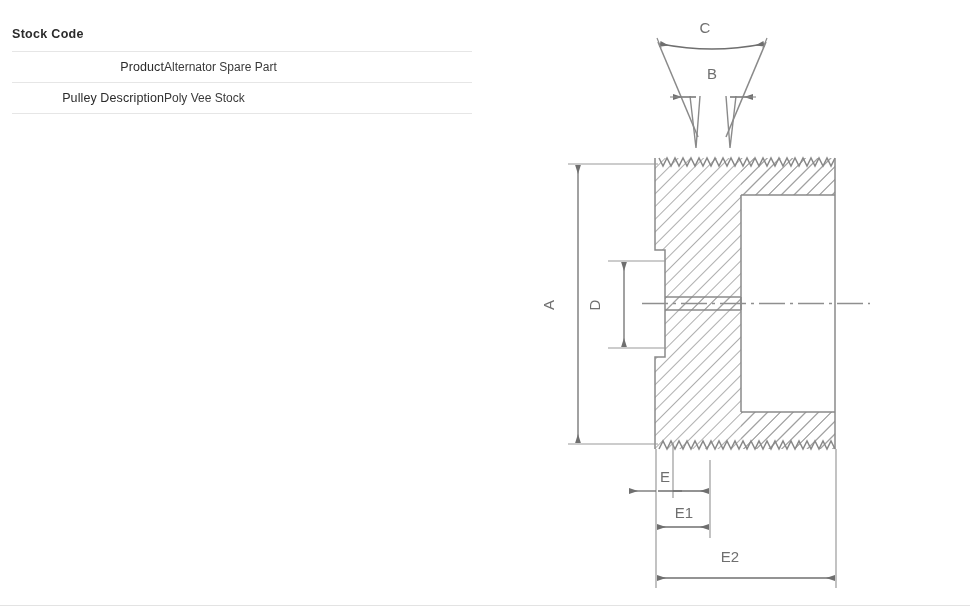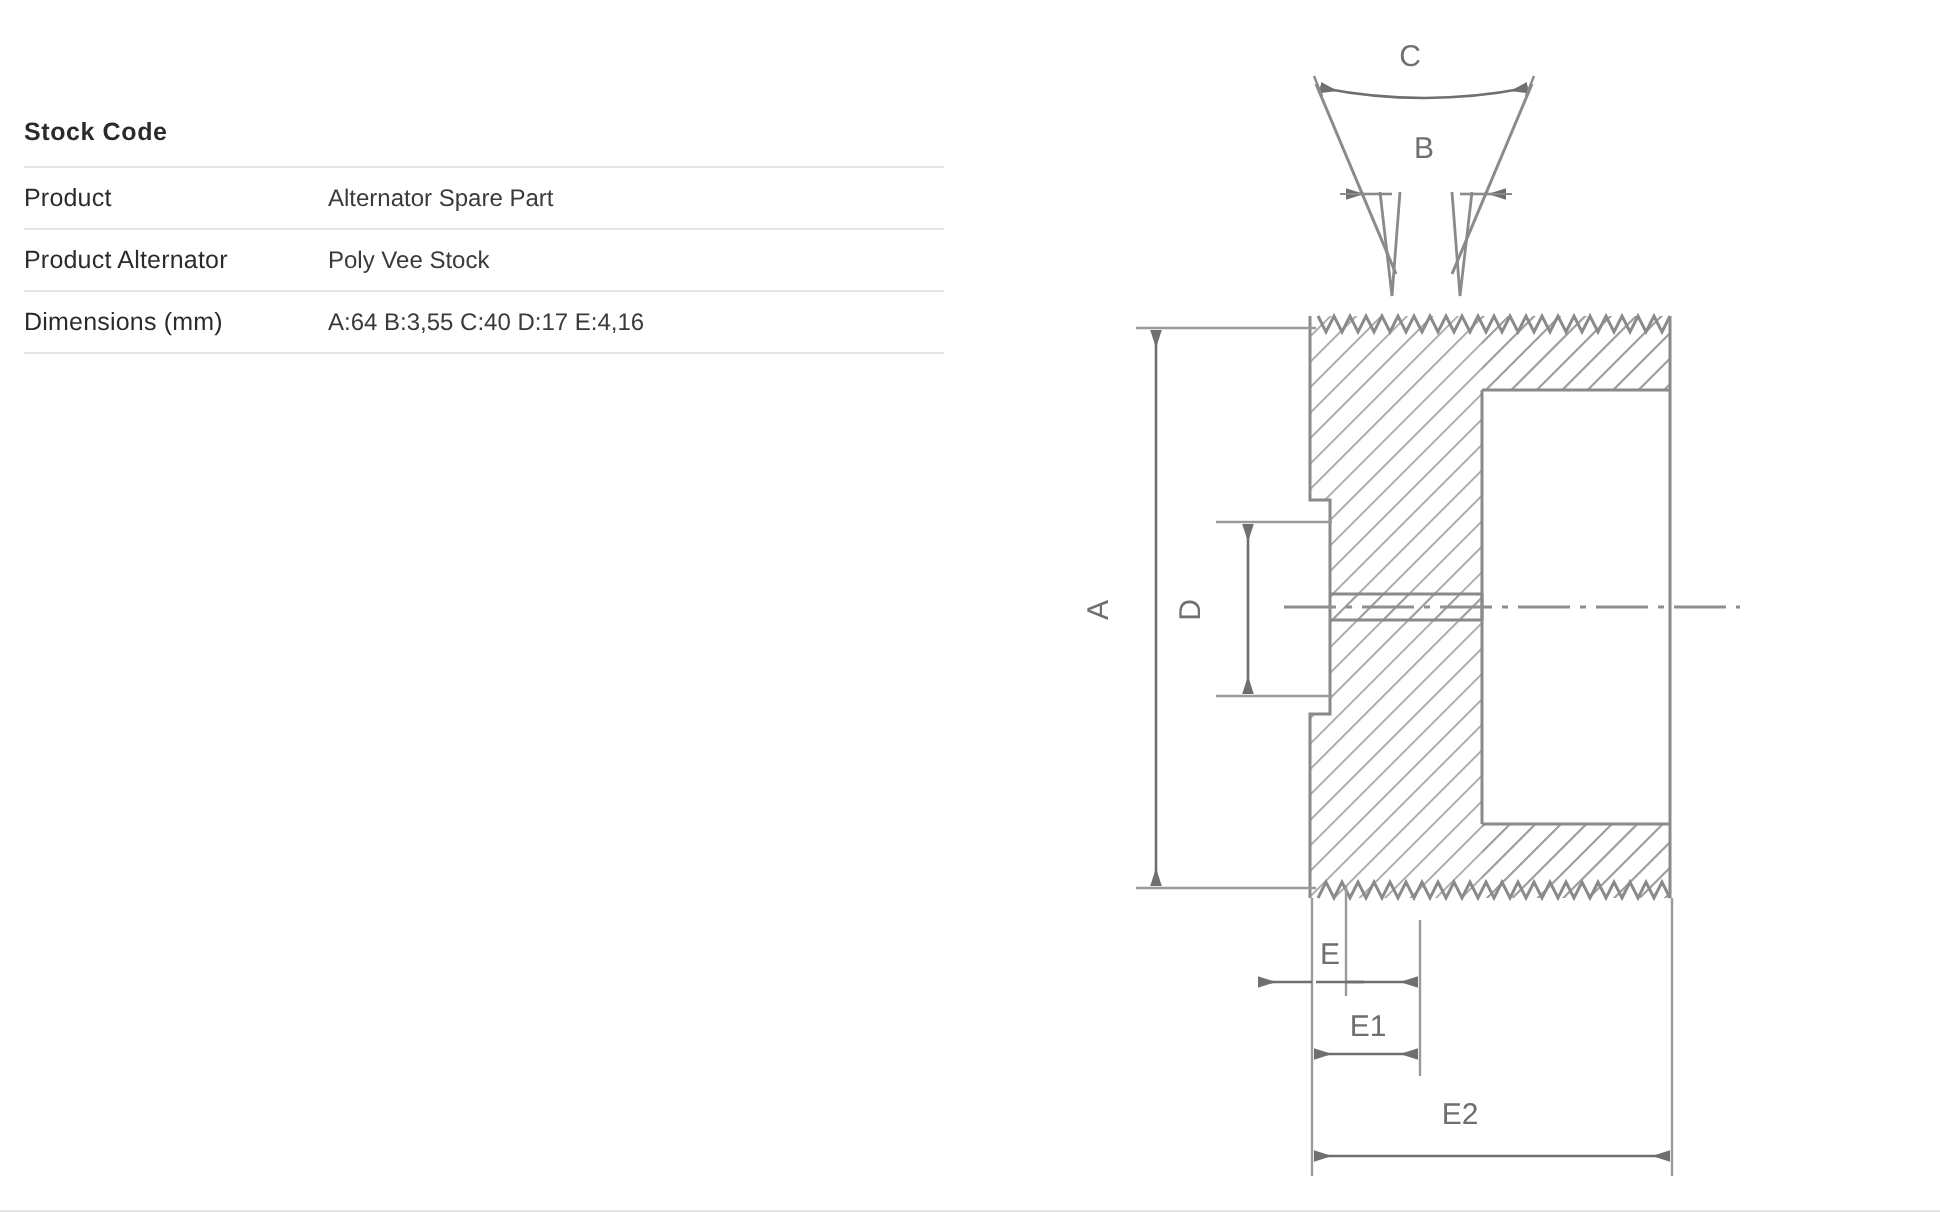--- a/index.html
+++ b/index.html
@@ -15,30 +15,29 @@
     position:absolute;inset:0;
     border-bottom:1px solid #e3e3e3;
     box-sizing:border-box;
   }
 
   
   #spec-table{
     position:absolute;
     left:12px;top:16px;
     width:460px;
-    margin-top:32px;
   }
   .spec-row{
     display:flex;
     align-items:center;
     border-bottom:1px solid #e6e6e6;
     box-sizing:border-box;
   }
   .spec-row.first{ height:36px; }
-  .spec-row.rest{ height:31px; }
+  .spec-row.rest{ height:31px;text-align:right; }
   .spec-label{
     width:152px;
     flex:0 0 152px;
     font-size:12.5px;
     color:#2b2b2b;
     letter-spacing:.1px;
   }
   .spec-row.first .spec-label{
     font-weight:bold;
     font-size:12.5px;
@@ -74,28 +73,24 @@
     <div class="spec-row first">
       <div class="spec-label">Stock Code</div>
     </div>
 
     <div class="spec-row rest">
       <div class="spec-label">Product</div>
       <div class="spec-value">Alternator Spare Part</div>
     </div>
 
     <div class="spec-row rest">
-      <div class="spec-label">Product Alternator</div>
+      <div class="spec-label">Pulley Description</div>
       <div class="spec-value">Poly Vee Stock</div>
     </div>
 
-    <div class="spec-row rest">
-      <div class="spec-label">Dimensions (mm)</div>
-      <div class="spec-value">A:64 B:3,55 C:40 D:17 E:4,16</div>
-    </div>
 
   </div>
 
   <div id="drawing">
     <svg width="440" height="600" viewBox="0 0 440 600" xmlns="http://www.w3.org/2000/svg">
 
       <defs>
 
         <pattern id="hatch45" width="9" height="9" patternUnits="userSpaceOnUse" patternTransform="rotate(45)">
           <line x1="0" y1="0" x2="0" y2="9" stroke="#9a9a9a" stroke-width="1.6"></line>

